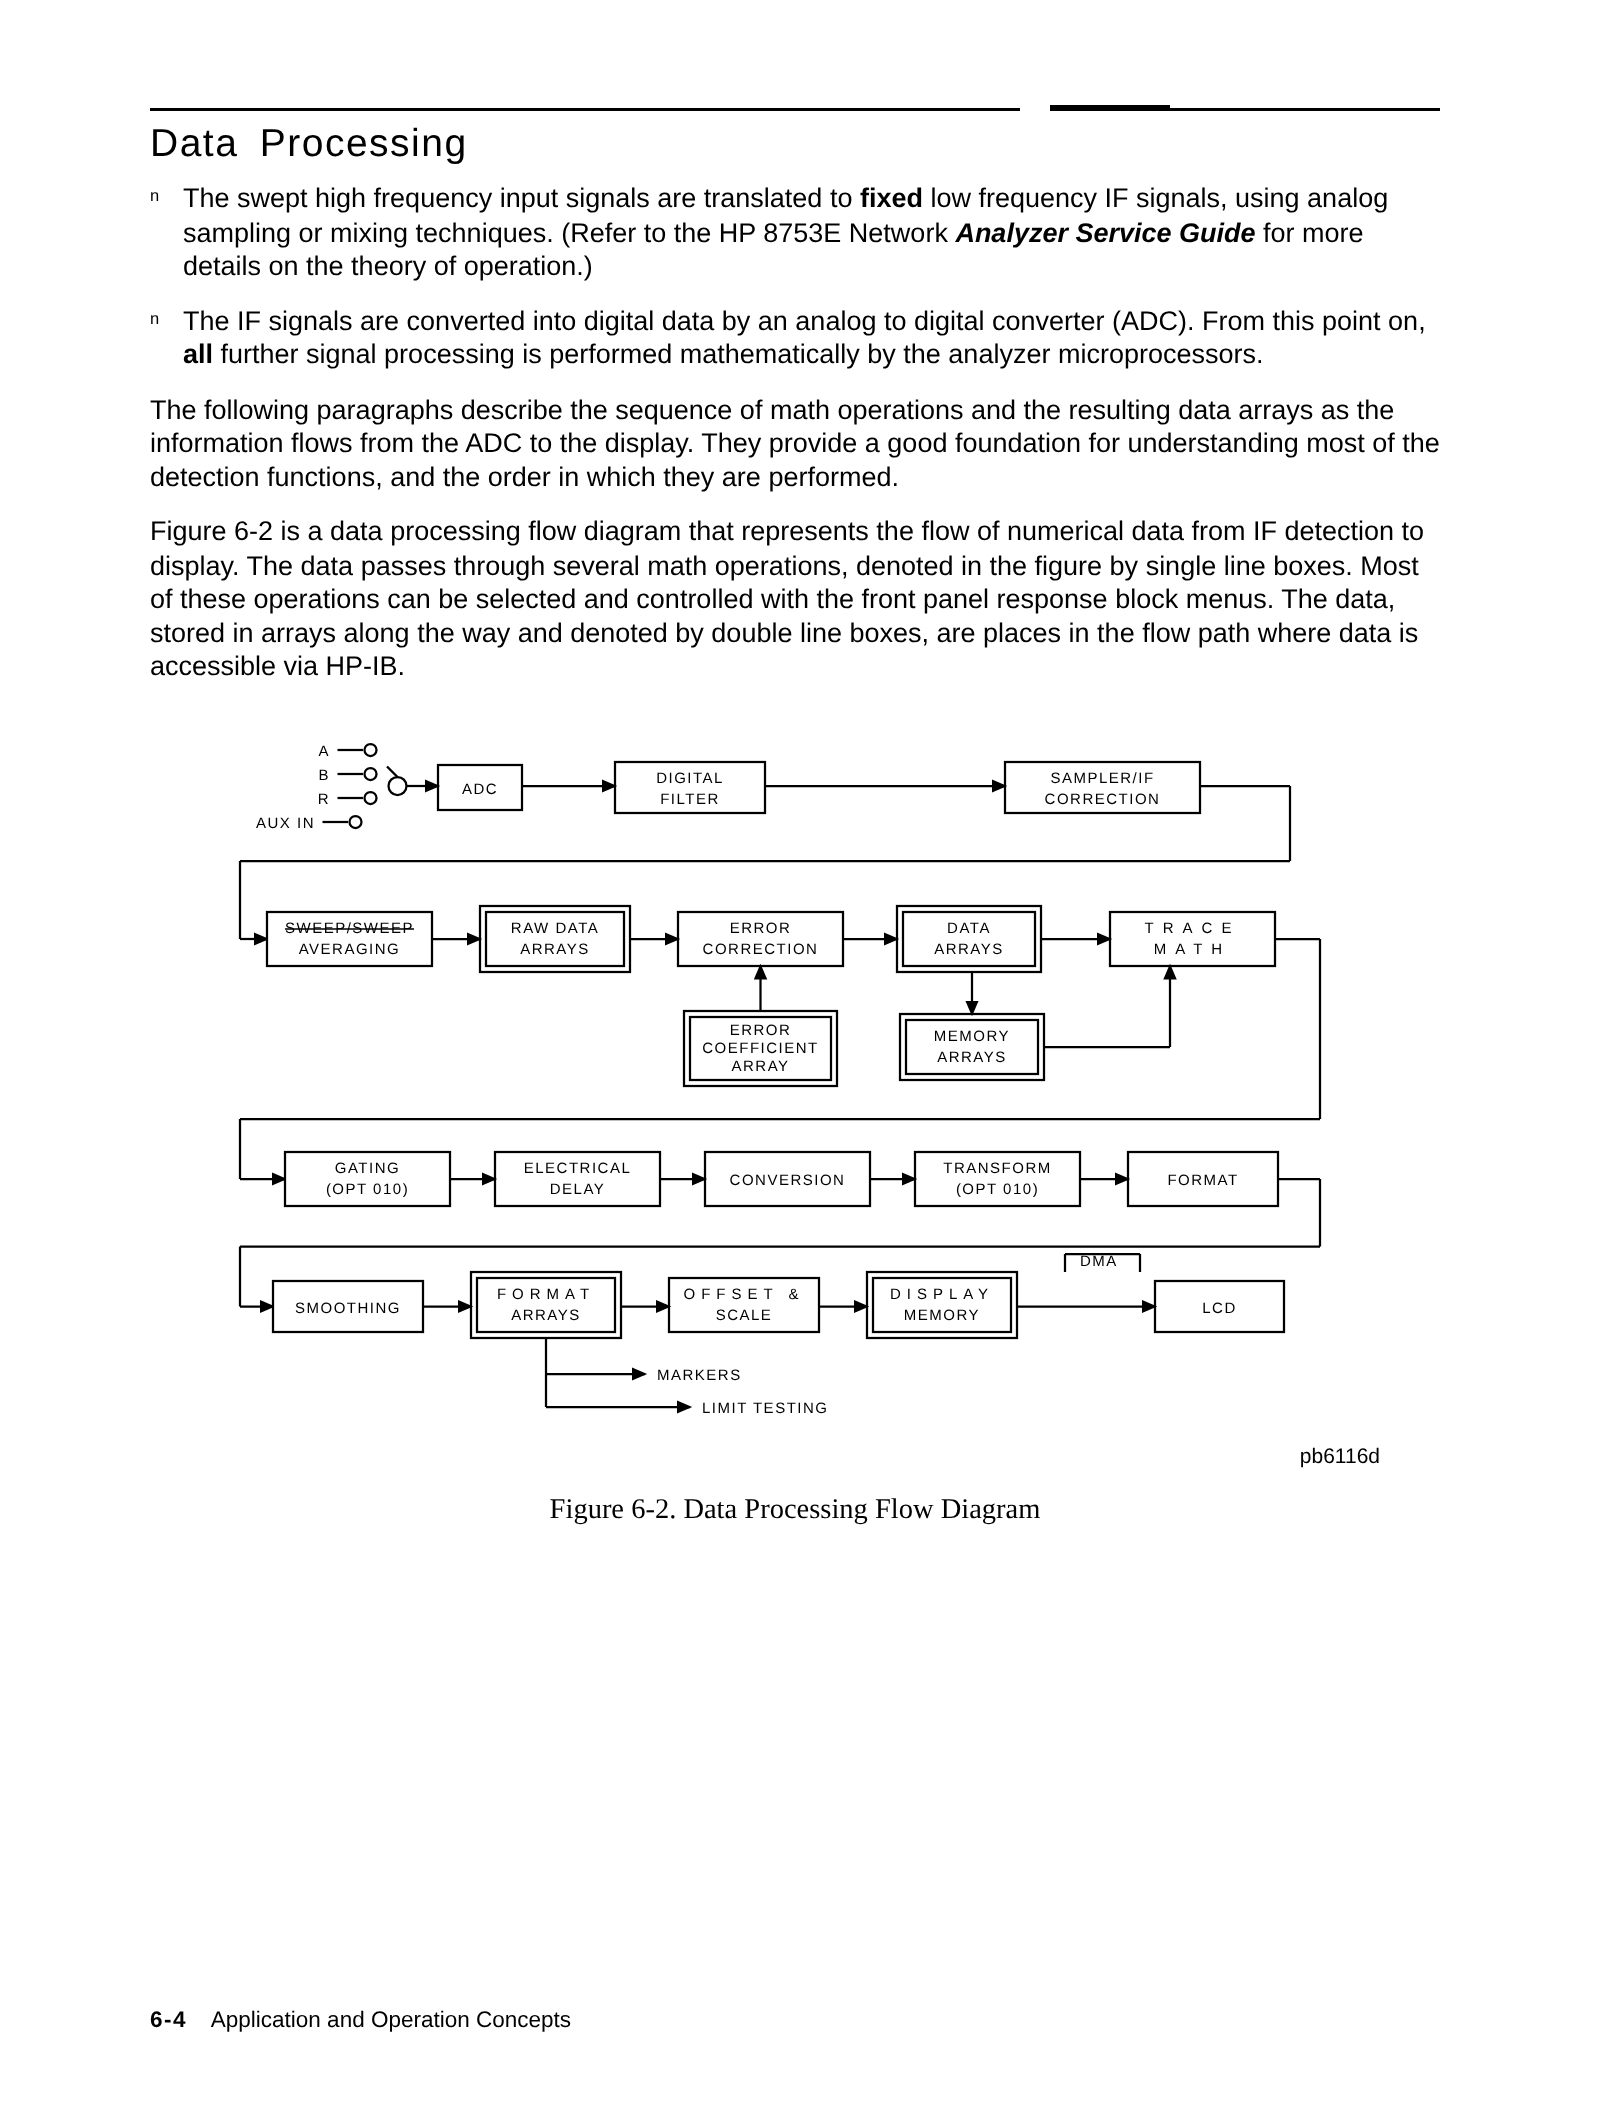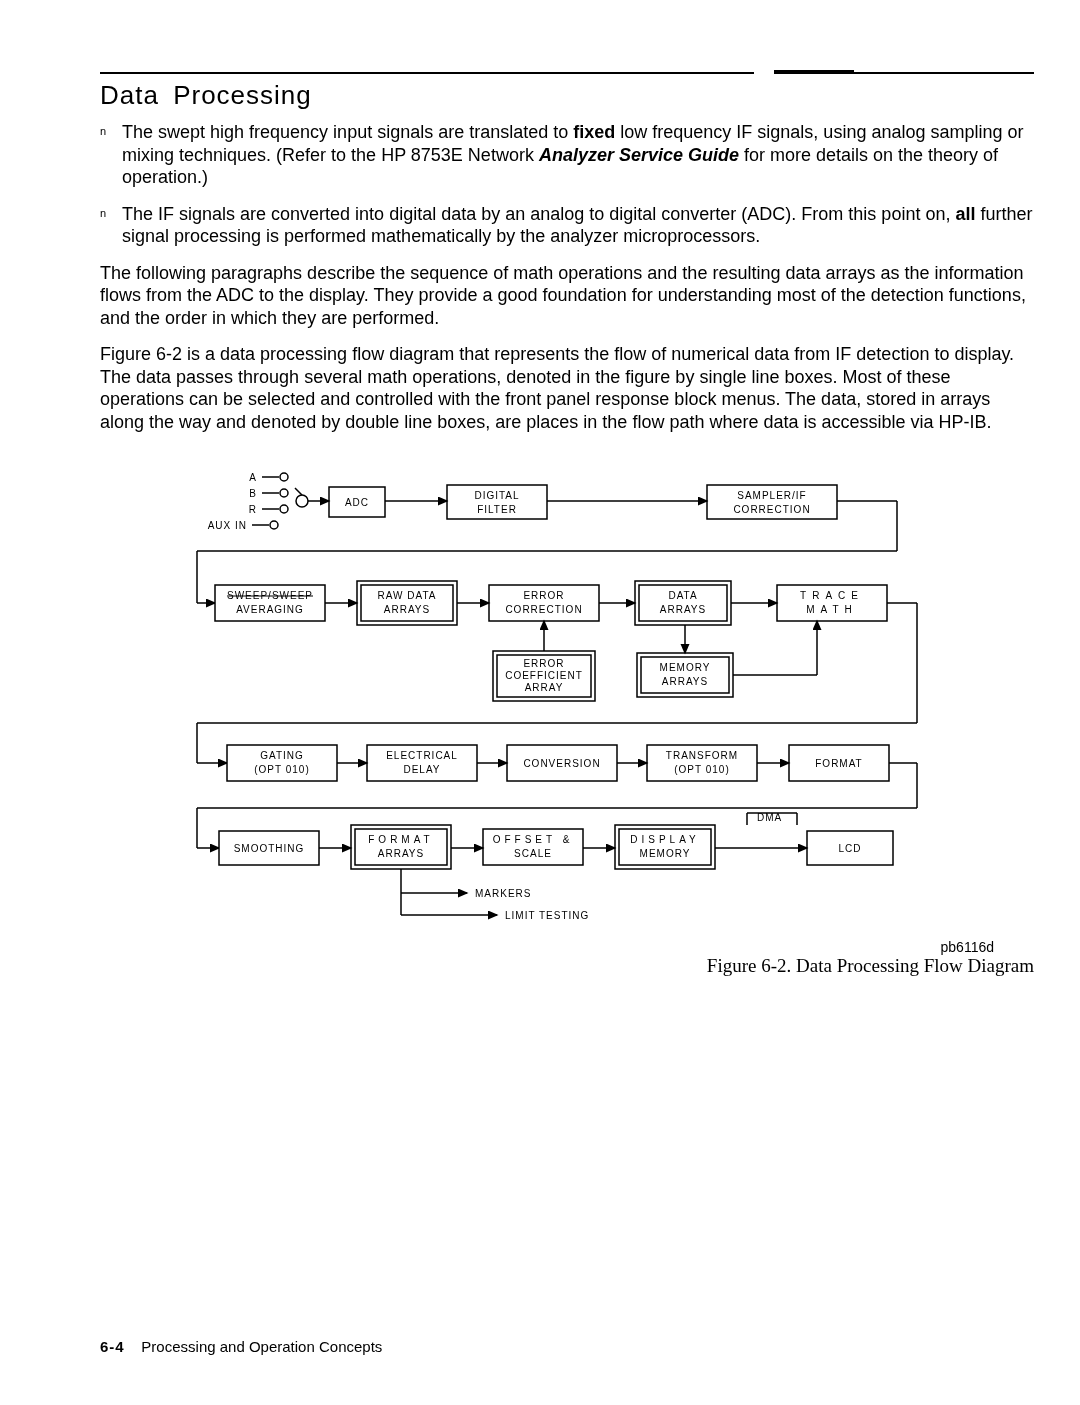--- a/index.html
+++ b/index.html
@@ -4,21 +4,21 @@
 <style>
   body {
     margin: 0;
     padding: 0;
     font-family: Arial, Helvetica, sans-serif;
     background: #fff;
     color: #000;
     width: 1080px;
   }
   .page {
-    padding: 70px 46px 40px 100px;
+    padding: 70px 120px 40px 100px;
   }
   .rule-row {
     display: flex;
     align-items: flex-end;
     margin-bottom: 4px;
   }
   .rule-main {
     flex: 1;
     border-bottom: 2px solid #000;
   }
@@ -78,21 +78,22 @@
     margin: 0 auto;
   }
   .box { fill: #fff; stroke: #000; stroke-width: 1.5; }
   .dbl { fill: #fff; stroke: #000; stroke-width: 1.5; }
   .txt { font-family: Arial, sans-serif; font-size: 10px; letter-spacing: 1px; fill: #000; }
   .arrowhead { fill: #000; }
   .line { stroke: #000; stroke-width: 1.5; fill: none; }
   .caption {
     font-family: "Times New Roman", serif;
     font-size: 19px;
-    text-align: right;
+    margin-top: 18px;
+    text-align: center;
   }
   .pb-id {
     font-family: Arial, sans-serif;
     font-size: 14px;
     text-align: right;
     padding-right: 40px;
     margin-top: 6px;
   }
   .footer {
     position: absolute;
@@ -290,15 +291,15 @@
 
 <div class="pb-id">pb6116d</div>
 <div class="caption">Figure 6-2. Data Processing Flow Diagram</div>
 </div>
 
 </div>
 
 <div class="footer">
   <span style="letter-spacing:1px;font-weight:bold;">6-4</span>
   &nbsp;&nbsp;
-  <span>Processing and Operation Concepts</span>
+  <span>Application and Operation Concepts</span>
 </div>
 </div>
 
 </body></html>

